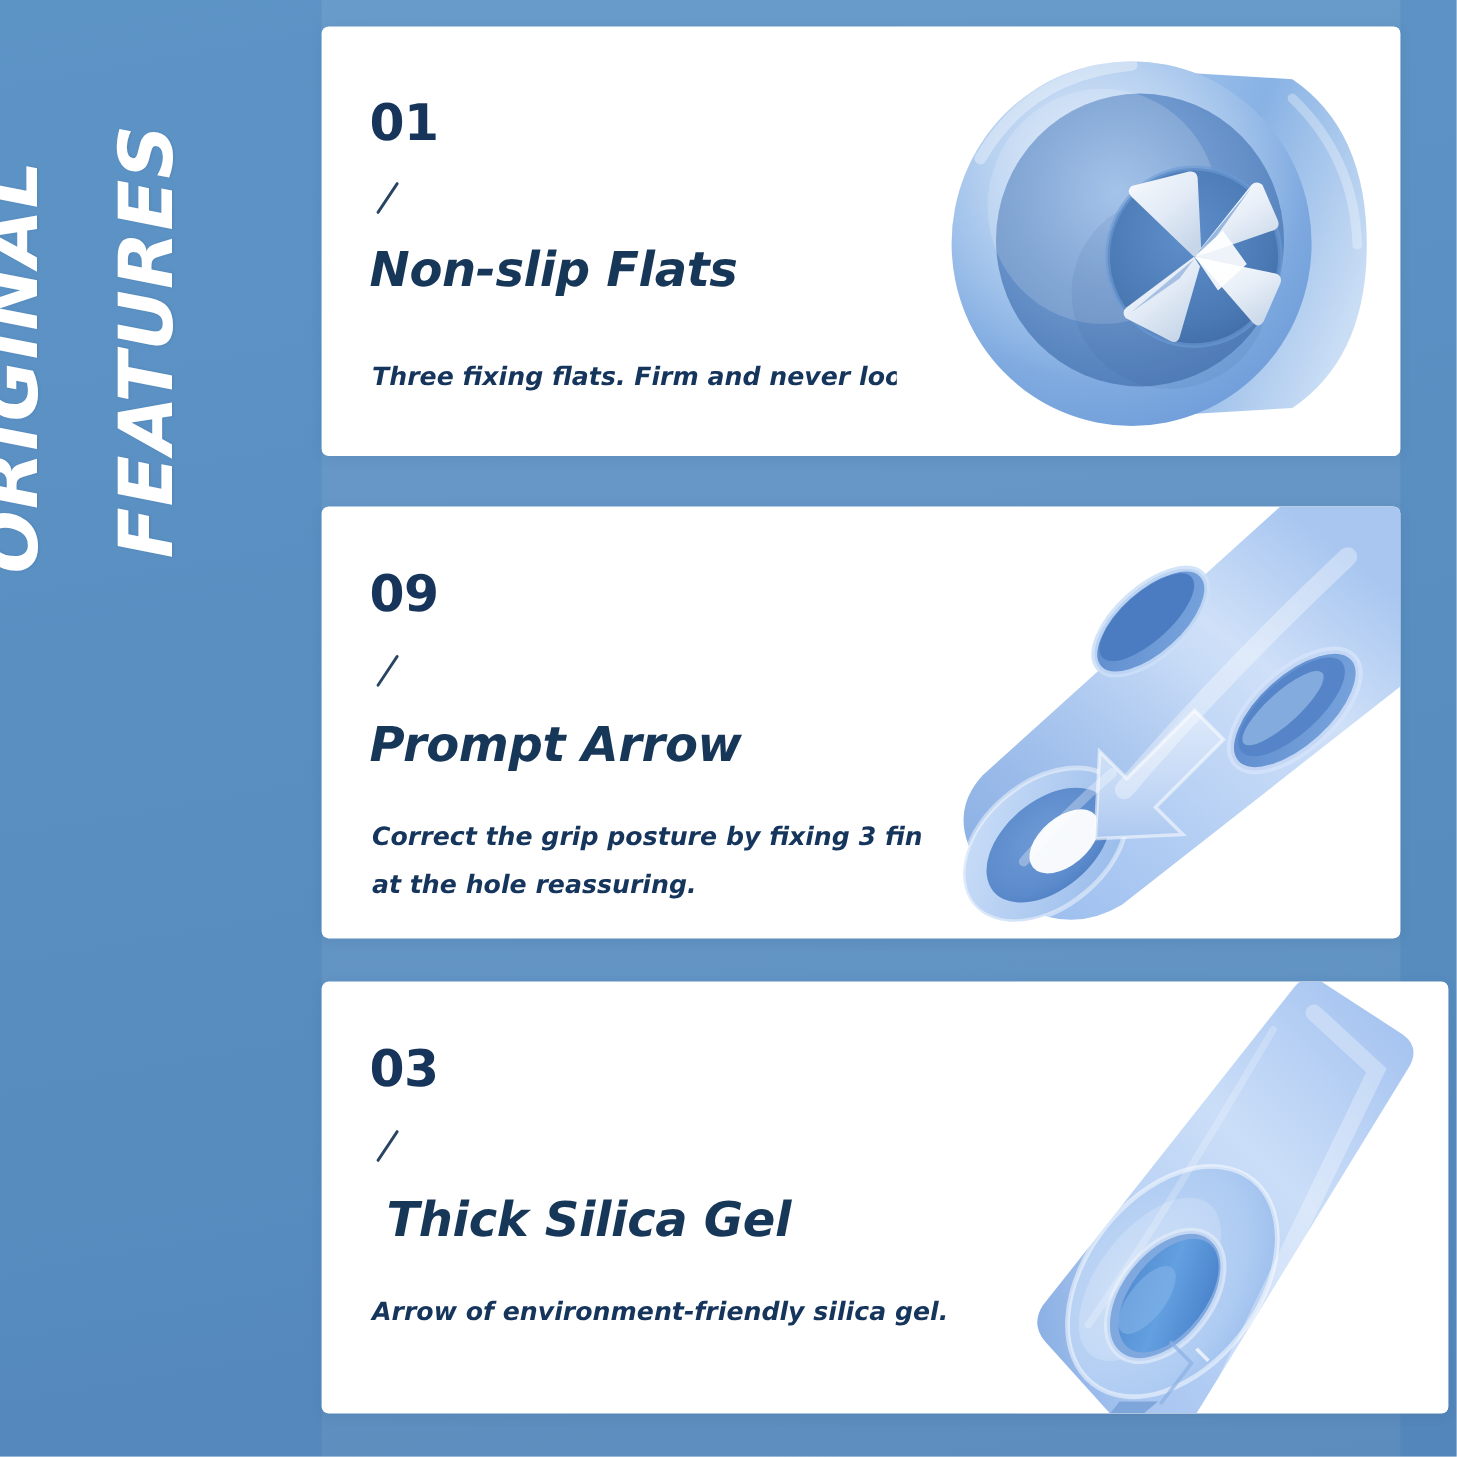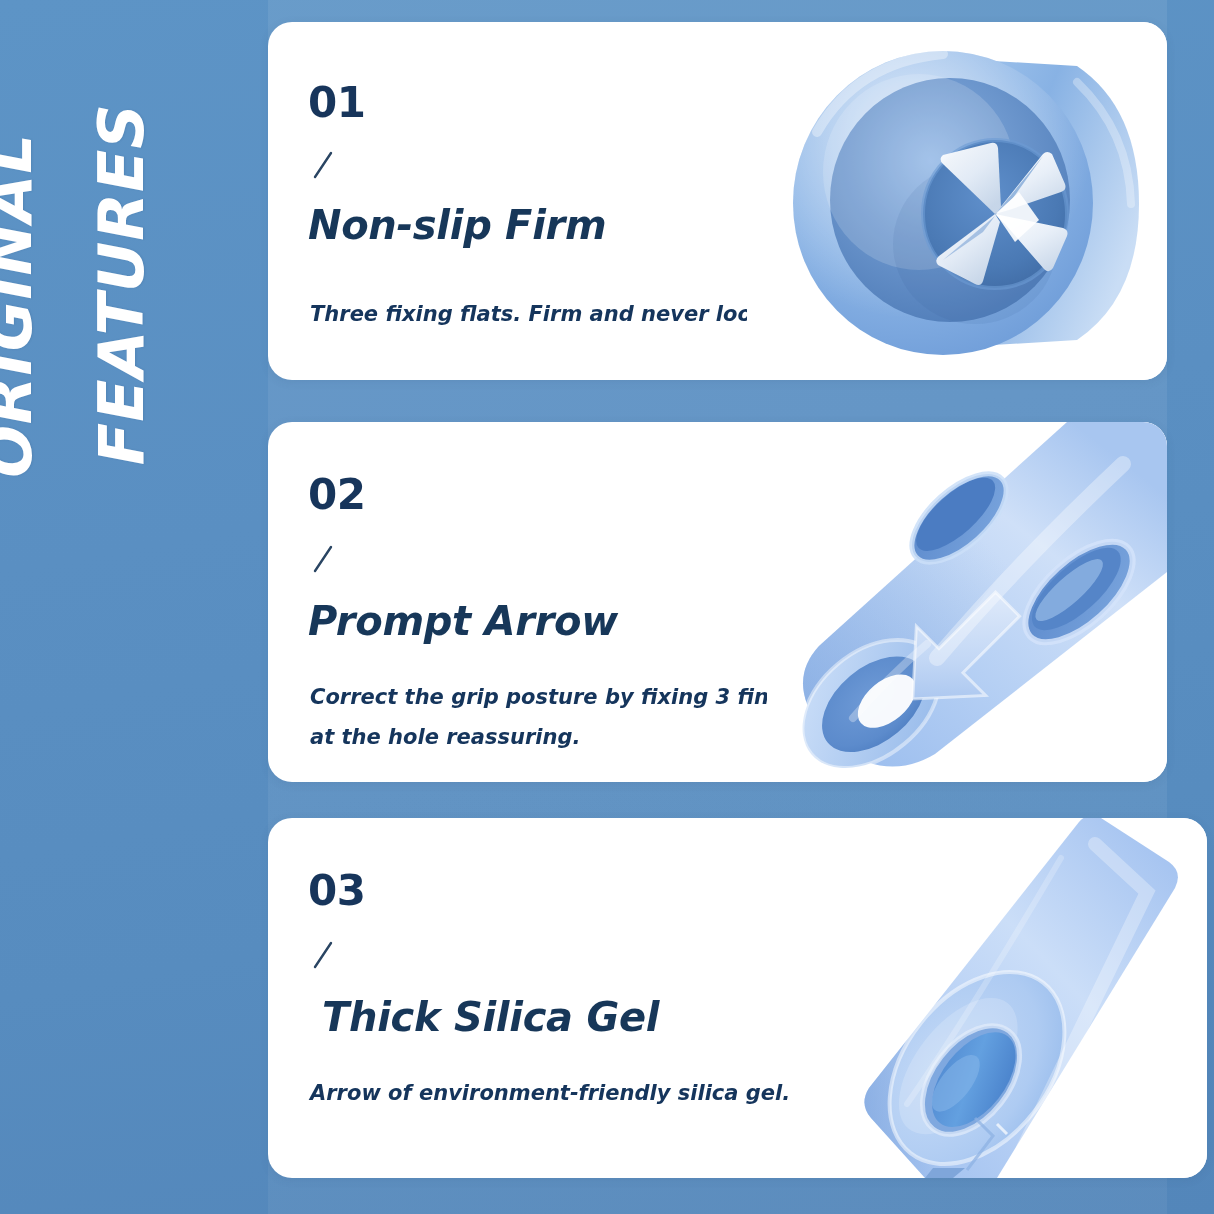--- a/index.html
+++ b/index.html
@@ -62,21 +62,21 @@
     top: 30px;
     transform: rotate(-90deg) translate(-100%, 0);
   }
 
   
   .card {
     position: absolute;
     left: 268px;
     width: 899px;
     background: #ffffff;
-    border-radius: 24px;
+    border-radius: 6px;
     overflow: hidden;
     box-shadow: 0 2px 10px rgba(40,72,110,0.10);
   }
   #card-1 { top: 22px;  height: 358px; }
   #card-2 { top: 422px; height: 360px; }
   #card-3 { top: 818px; height: 360px; padding-left: 40px; }
 
   .card-text {
     position: absolute;
     left: 40px;
@@ -164,21 +164,21 @@
   </div>
 
   <div class="card" id="card-1">
     <div class="card-text">
       <div class="card-number">01</div>
       <div class="card-slash">
         <svg width="26" height="30" viewBox="0 0 26 30">
           <line x1="3" y1="27" x2="19" y2="3" stroke="#2a4563" stroke-width="2.4" stroke-linecap="round"></line>
         </svg>
       </div>
-      <div class="card-title">Non-slip Firm</div>
+      <div class="card-title">Non-slip Flats</div>
       <div class="card-body">Three fixing flats. Firm and never loose off.</div>
     </div>
 
     <div class="card-figure" id="fig-1">
       <svg width="420" height="358" viewBox="0 0 420 358">
         <defs>
           <radialGradient id="g1outer" cx="38%" cy="30%" r="78%">
             <stop offset="0%" stop-color="#b4d0f2"></stop>
             <stop offset="55%" stop-color="#8cb5e6"></stop>
             <stop offset="100%" stop-color="#6e9cd8"></stop>
@@ -243,21 +243,21 @@
         <path d="M 249 192 L 272 170 L 292 198 L 268 220 Z" fill="#ffffff" opacity="0.9"></path>
 
         <path d="M 70 110 Q 110 40 196 32" fill="none" stroke="#ffffff" stroke-width="10" opacity="0.35" stroke-linecap="round"></path>
         <path d="M 330 60 Q 382 110 384 182" fill="none" stroke="#ffffff" stroke-width="8" opacity="0.3" stroke-linecap="round"></path>
       </svg>
     </div>
   </div>
 
   <div class="card" id="card-2">
     <div class="card-text">
-      <div class="card-number">02</div>
+      <div class="card-number">09</div>
       <div class="card-slash">
         <svg width="26" height="30" viewBox="0 0 26 30">
           <line x1="3" y1="27" x2="19" y2="3" stroke="#2a4563" stroke-width="2.4" stroke-linecap="round"></line>
         </svg>
       </div>
       <div class="card-title">Prompt Arrow</div>
       <div class="card-body">
         <div>Correct the grip posture by fixing 3 fingers</div>
         <div>at the hole reassuring.</div>
       </div>

